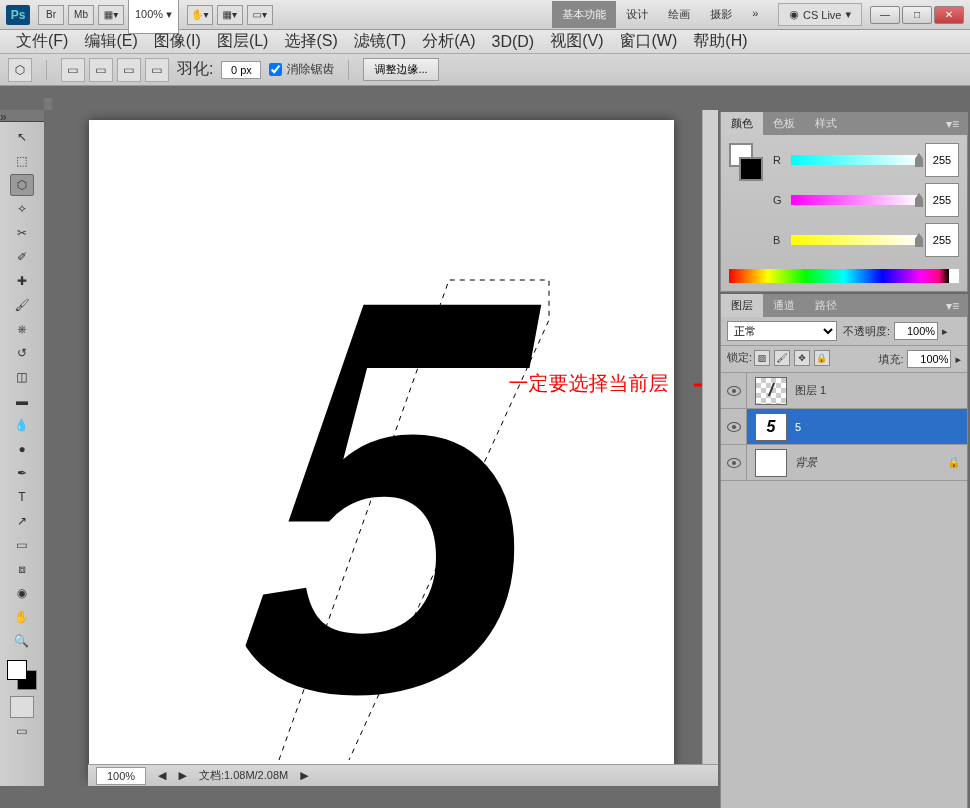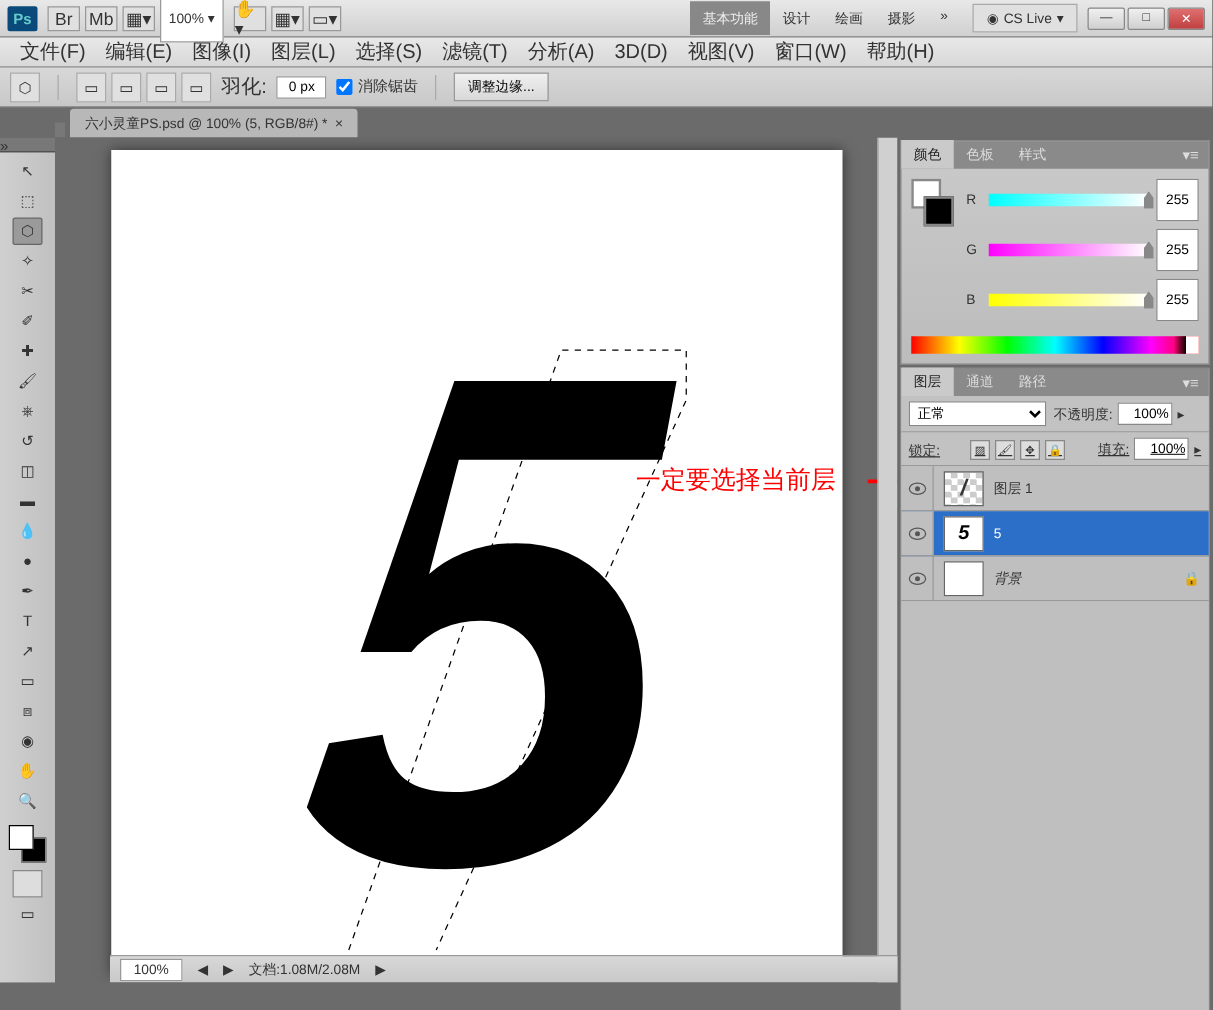--- a/index.html
+++ b/index.html
@@ -1,21 +1,21 @@
 <!DOCTYPE html>
 <html><head>
 <meta charset="utf-8">
 <style>
 * { margin: 0; padding: 0; box-sizing: border-box; font-family: "Microsoft YaHei", Arial, sans-serif; }
 body { width: 970px; height: 808px; background: #6b6b6b; overflow: hidden; font-size: 12px; color: #333; }
 
 
 .titlebar { height: 30px; background: linear-gradient(#e8e8e8, #d0d0d0); display: flex; align-items: center; padding: 0 6px; border-bottom: 1px solid #999; }
 .ps-logo { width: 24px; height: 20px; background: #0a4a7a; color: #6cc; font-weight: bold; font-size: 12px; display: flex; align-items: center; justify-content: center; border-radius: 2px; margin-right: 8px; }
-.tb-btn { width: 26px; height: 20px; border: 1px solid #999; background: #e0e0e0; margin-right: 4px; font-size: 14px; display: flex; align-items: center; justify-content: center; }
+.tb-btn { width: 26px; height: 20px; border: 1px solid #999; background: #e0e0e0; margin-right: 4px; font-size: 10px; display: flex; align-items: center; justify-content: center; }
 .tb-dropdown { padding: 12px 6px; border: 1px solid #999; background: #fff; margin-right: 8px; font-size: 11px; }
 .tb-sep { width: 1px; height: 20px; background: #aaa; margin: 0 6px; }
 .tb-tabs { margin-left: auto; display: flex; }
 .tb-tab { padding: 6px 10px; font-size: 11px; cursor: pointer; }
 .tb-tab.active { background: #888; color: #eee; }
 .cslive { margin-left: 10px; padding: 4px 10px; border: 1px solid #aaa; background: #e0e0e0; font-size: 11px; display: flex; align-items: center; gap: 4px; }
 .win-controls { display: flex; margin-left: 8px; gap: 2px; }
 .win-btn { width: 30px; height: 18px; border: 1px solid #888; background: linear-gradient(#f0f0f0,#d0d0d0); display: flex; align-items: center; justify-content: center; font-size: 10px; border-radius: 2px; }
 .win-btn.close { background: linear-gradient(#e07070,#c04040); color: #fff; }
 
@@ -83,21 +83,21 @@
 .rgb-handle { position: absolute; right: -4px; top: -2px; width: 8px; height: 14px; background: #888; clip-path: polygon(50% 0, 100% 40%, 100% 100%, 0 100%, 0 40%); }
 .rgb-val { width: 34px; height: 34px; border: 1px solid #888; background: #fff; font-size: 11px; text-align: center; }
 .color-strip { height: 14px; margin: 4px 8px 8px; background: linear-gradient(90deg, red, yellow, lime, cyan, blue, magenta, red); position: relative; }
 .color-strip::after { content:''; position:absolute; right:0; top:0; width:20px; height:100%; background: linear-gradient(90deg, transparent, #000 50%, #fff 50%, #fff); }
 
 
 .layers-toolbar { display: flex; align-items: center; padding: 4px 6px; gap: 6px; background: #c2c2c2; border-bottom: 1px solid #999; }
 .layers-select { flex: 0 0 110px; height: 20px; border: 1px solid #888; background: #fff; font-size: 11px; padding: 2px; }
 .layers-opacity { display: flex; align-items: center; gap: 4px; font-size: 11px; }
 .opacity-input { width: 44px; height: 18px; border: 1px solid #888; background: #fff; font-size: 11px; text-align: right; padding-right: 2px; }
-.layers-lock { display: flex; align-items: flex-end; padding: 4px 6px; gap: 24px; background: #c2c2c2; border-bottom: 1px solid #999; font-size: 11px; text-decoration: underline; }
+.layers-lock { display: flex; align-items: flex-start; padding: 4px 6px; gap: 2px; background: #c2c2c2; border-bottom: 1px solid #999; font-size: 11px; }
 .lock-icons { display: flex; gap: 4px; }
 .lock-icon { width: 16px; height: 16px; border: 1px solid #888; background: #ddd; font-size: 9px; display: flex; align-items: center; justify-content: center; }
 
 .layer-list { background: #bfbfbf; min-height: 100px; }
 .layer-row { display: flex; align-items: center; height: 36px; border-bottom: 1px solid #999; }
 .layer-row.selected { background: #2b6fc8; color: #fff; }
 .layer-vis { width: 26px; display: flex; align-items: center; justify-content: center; border-right: 1px solid #999; height: 100%; }
 .layer-thumb { width: 32px; height: 28px; background: #fff; border: 1px solid #666; margin: 0 8px; display: flex; align-items: center; justify-content: center; font-size: 16px; font-weight: bold; font-style: italic; }
 .layer-thumb.checker { background: repeating-conic-gradient(#ccc 0 25%, #fff 0 50%) 0 0/10px 10px; }
 .layer-name { font-size: 11px; flex: 1; }
@@ -172,24 +172,20 @@
   <label class="opt-check">
       <input type="checkbox" checked="" style="">
       <span>消除锯齿</span>
     </label>
   <div class="tb-sep"></div>
   <button class="opt-btn">调整边缘...</button>
 </div>
 
 <div class="doctab-bar">
   <div style="width:8px;height:12px;background:#787878;margin-right:4px;"></div>
-  <div class="doctab">
-    <span>六小灵童PS.psd @ 100% (5, RGB/8#) *</span>
-    <span class="x">×</span>
-  </div>
 </div>
 
 <div class="main">
 
   <div class="toolbox-wrap">
     <div class="toolbox-handle">»</div>
     <div class="toolbox">
       <div class="tool">↖</div>
       <div class="tool">⬚</div>
       <div class="tool active">⬡</div>

